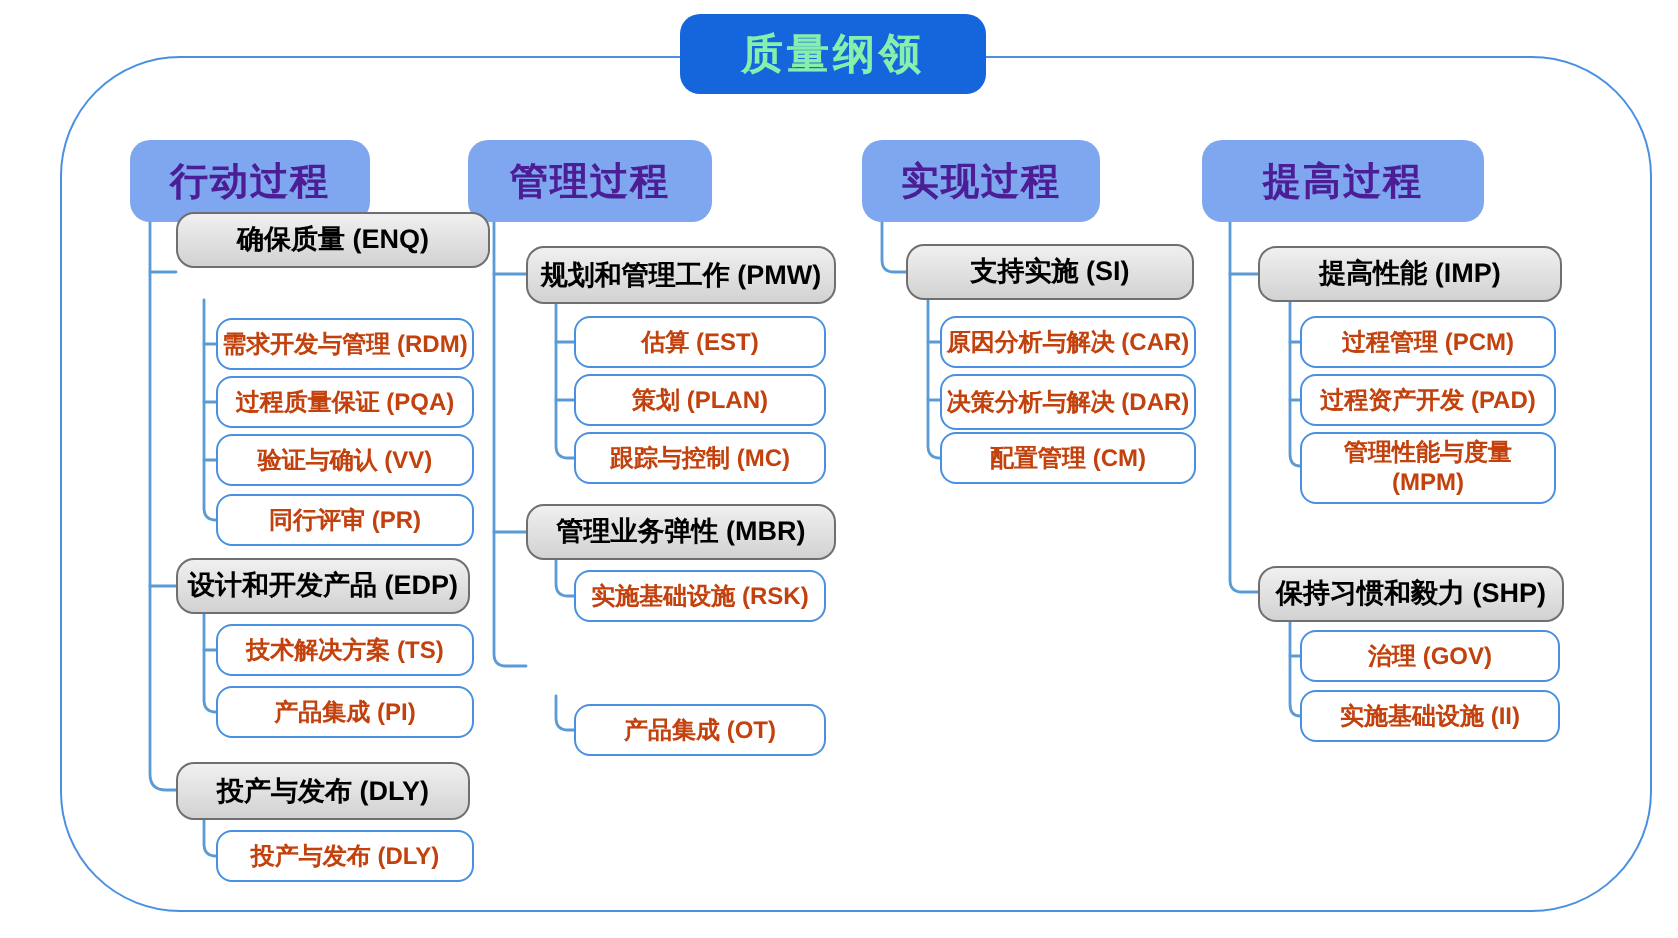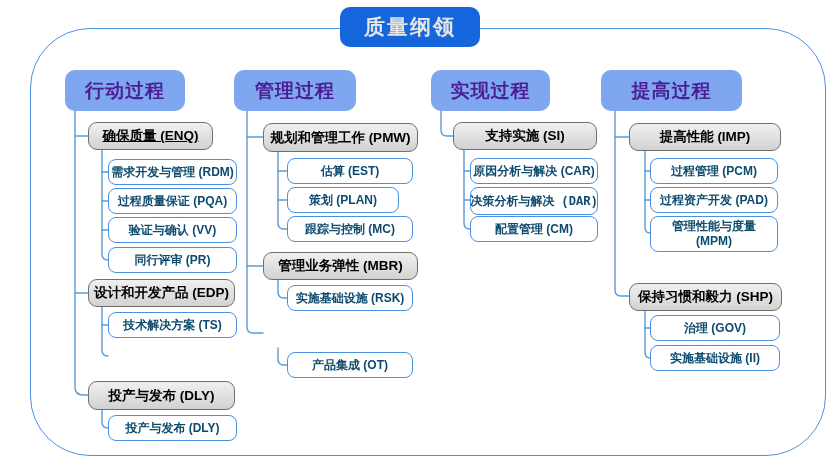--- a/index.html
+++ b/index.html
@@ -7,39 +7,39 @@
     position:relative;width:839px;height:469px;
     font-family:"Liberation Sans","DejaVu Sans",sans-serif;
     background:#ffffff;overflow:hidden;
   }
   .boundary{
     position:absolute;left:30px;top:28px;width:794px;height:426px;
     border:1.5px solid #4a90e2;border-radius:60px;background:transparent;
   }
   .connectors{position:absolute;left:0;top:0;width:839px;height:469px;}
   .title{
-    position:absolute;left:340px;top:7px;width:140px;height:40px;
-    background:#1565dd;border-radius:10px;color:#e5e5e5;
+    position:absolute;left:340px;top:7px;width:153px;height:40px;
+    background:#1565dd;border-radius:10px;color:#86efac;
     display:flex;align-items:center;justify-content:center;
     font-size:21px;font-weight:bold;letter-spacing:2px;
   }
   .hdr{
     position:absolute;height:41px;background:#7ea7ef;border-radius:10px;
     color:#4c1d95;display:flex;align-items:center;justify-content:center;
     font-size:19px;font-weight:bold;letter-spacing:1px;
   }
   .grp{
     position:absolute;background:linear-gradient(#f0f0f0,#d2d2d2);
     border:1.6px solid #6f6f6f;border-radius:9px;color:#000000;
     display:flex;align-items:center;justify-content:center;
     font-size:13.5px;font-weight:bold;white-space:nowrap;box-sizing:border-box;
   }
   .leaf{
     position:absolute;background:#ffffff;border:1.3px solid #4a90e2;
-    border-radius:8px;color:#0c4a6e;
+    border-radius:8px;color:#c2410c;
     display:flex;align-items:center;justify-content:center;
     font-size:12px;font-weight:bold;white-space:nowrap;box-sizing:border-box;
   }
   .leaf.wrap{white-space:normal;text-align:center;line-height:1.25;padding:17px 6px;}
 </style>
 </head>
 <body>
 
 <div class="canvas">
 
@@ -81,41 +81,42 @@
     <path d="M645 328 H650"></path>
   </svg>
 
   <div class="title">质量纲领</div>
 
   <div class="hdr" style="left:65px;top:70px;width:120px;">行动过程</div>
   <div class="hdr" style="left:234px;top:70px;width:122px;">管理过程</div>
   <div class="hdr" style="left:431px;top:70px;width:119px;">实现过程</div>
   <div class="hdr" style="left:601px;top:70px;width:141px;">提高过程</div>
 
-  <div class="grp" style="left:88px;top:122px;width:125px;height:28px;text-decoration:underline;">确保质量 (ENQ)</div>
+  <div class="grp" style="left:88px;top:106px;width:157px;height:28px;">确保质量 (ENQ)</div>
   <div class="leaf" style="left:108px;top:159px;width:129px;height:26px;">需求开发与管理 (RDM)</div>
   <div class="leaf" style="left:108px;top:188px;width:129px;height:26px;">过程质量保证 (PQA)</div>
   <div class="leaf" style="left:108px;top:217px;width:129px;height:26px;">验证与确认 (VV)</div>
   <div class="leaf" style="left:108px;top:247px;width:129px;height:26px;">同行评审 (PR)</div>
   <div class="grp" style="left:88px;top:279px;width:147px;height:28px;">设计和开发产品 (EDP)</div>
   <div class="leaf" style="left:108px;top:312px;width:129px;height:26px;">技术解决方案 (TS)</div>
+  <div class="leaf" style="left:108px;top:343px;width:129px;height:26px;">产品集成 (PI)</div>
   <div class="grp" style="left:88px;top:381px;width:147px;height:29px;">投产与发布 (DLY)</div>
   <div class="leaf" style="left:108px;top:415px;width:129px;height:26px;">投产与发布 (DLY)</div>
 
   <div class="grp" style="left:263px;top:123px;width:155px;height:29px;">规划和管理工作 (PMW)</div>
   <div class="leaf" style="left:287px;top:158px;width:126px;height:26px;">估算 (EST)</div>
-  <div class="leaf" style="left:287px;top:187px;width:112px;height:26px;">策划 (PLAN)</div>
+  <div class="leaf" style="left:287px;top:187px;width:126px;height:26px;">策划 (PLAN)</div>
   <div class="leaf" style="left:287px;top:216px;width:126px;height:26px;">跟踪与控制 (MC)</div>
   <div class="grp" style="left:263px;top:252px;width:155px;height:28px;">管理业务弹性 (MBR)</div>
   <div class="leaf" style="left:287px;top:285px;width:126px;height:26px;">实施基础设施 (RSK)</div>
   <div class="leaf" style="left:287px;top:352px;width:126px;height:26px;">产品集成 (OT)</div>
 
   <div class="grp" style="left:453px;top:122px;width:144px;height:28px;">支持实施 (SI)</div>
   <div class="leaf" style="left:470px;top:158px;width:128px;height:26px;">原因分析与解决 (CAR)</div>
-  <div class="leaf" style="left:470px;top:187px;width:128px;height:28px;font-family:Liberation Mono, monospace;">决策分析与解决 (DAR)</div>
+  <div class="leaf" style="left:470px;top:187px;width:128px;height:28px;">决策分析与解决 (DAR)</div>
   <div class="leaf" style="left:470px;top:216px;width:128px;height:26px;">配置管理 (CM)</div>
 
   <div class="grp" style="left:629px;top:123px;width:152px;height:28px;">提高性能 (IMP)</div>
   <div class="leaf" style="left:650px;top:158px;width:128px;height:26px;">过程管理 (PCM)</div>
   <div class="leaf" style="left:650px;top:187px;width:128px;height:26px;">过程资产开发 (PAD)</div>
   <div class="leaf wrap" style="left:650px;top:216px;width:128px;height:34px;">管理性能与度量 (MPM)</div>
   <div class="grp" style="left:629px;top:283px;width:153px;height:28px;">保持习惯和毅力 (SHP)</div>
   <div class="leaf" style="left:650px;top:315px;width:130px;height:26px;">治理 (GOV)</div>
   <div class="leaf" style="left:650px;top:345px;width:130px;height:26px;">实施基础设施 (II)</div>
 

